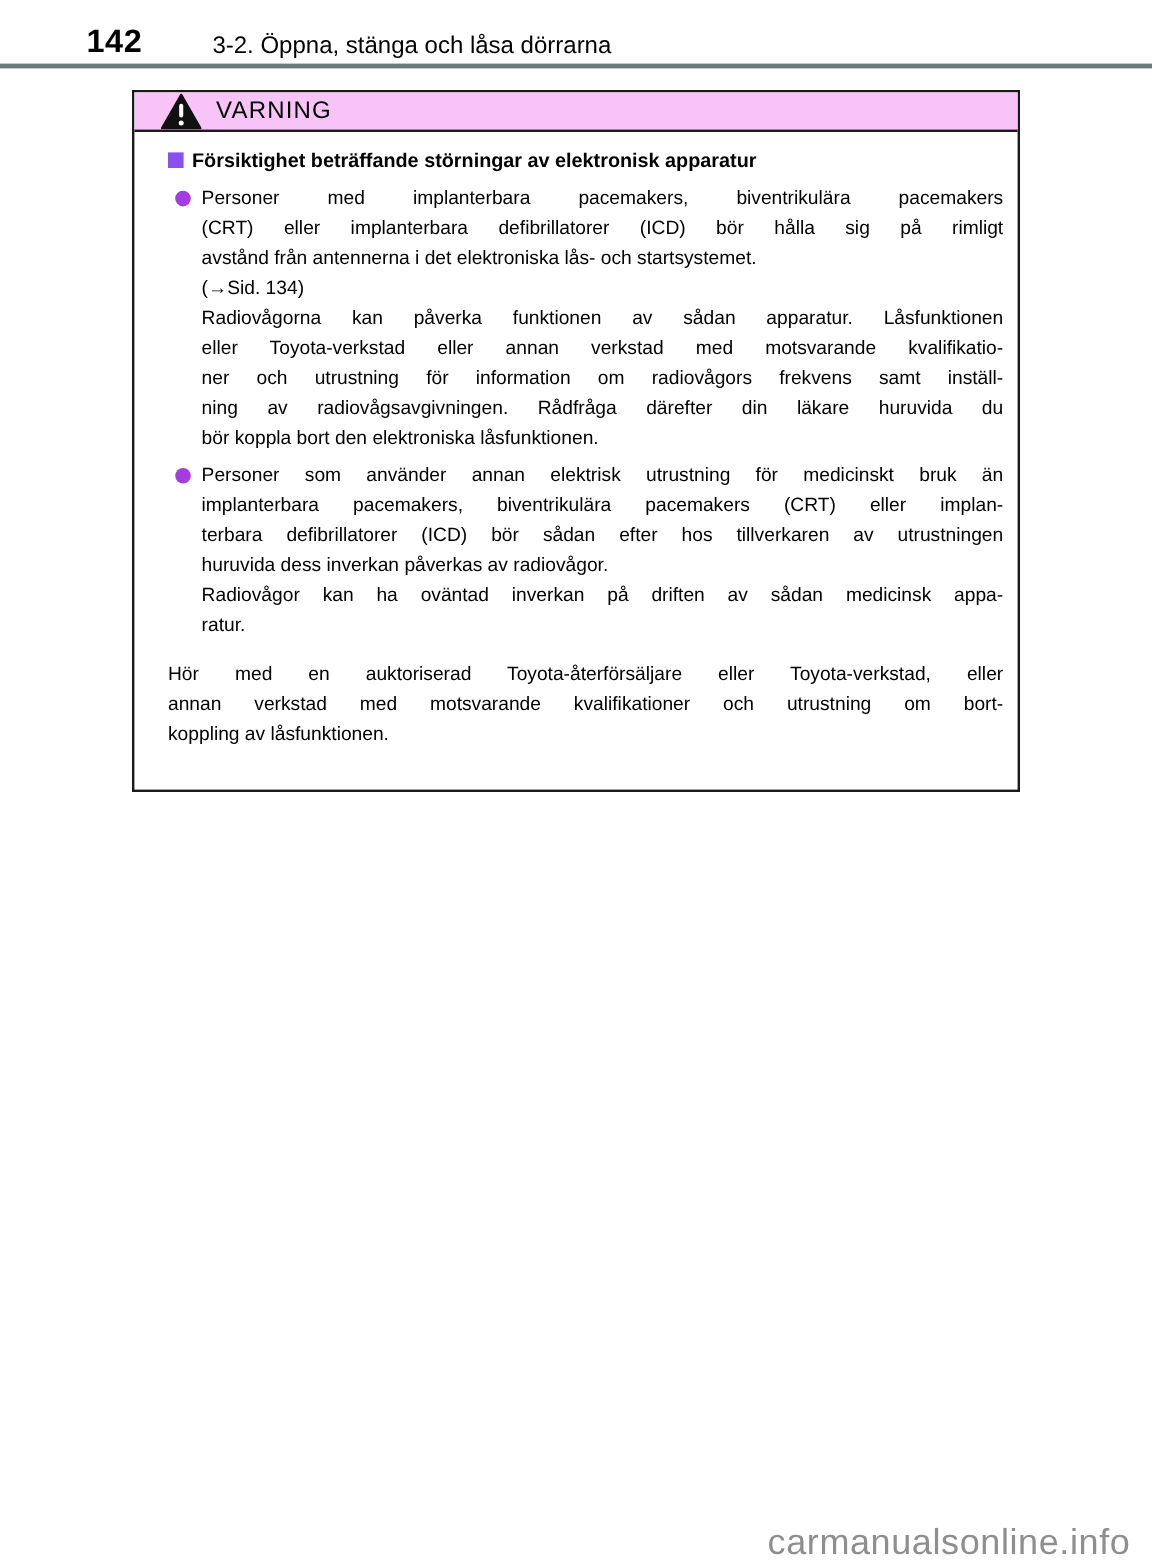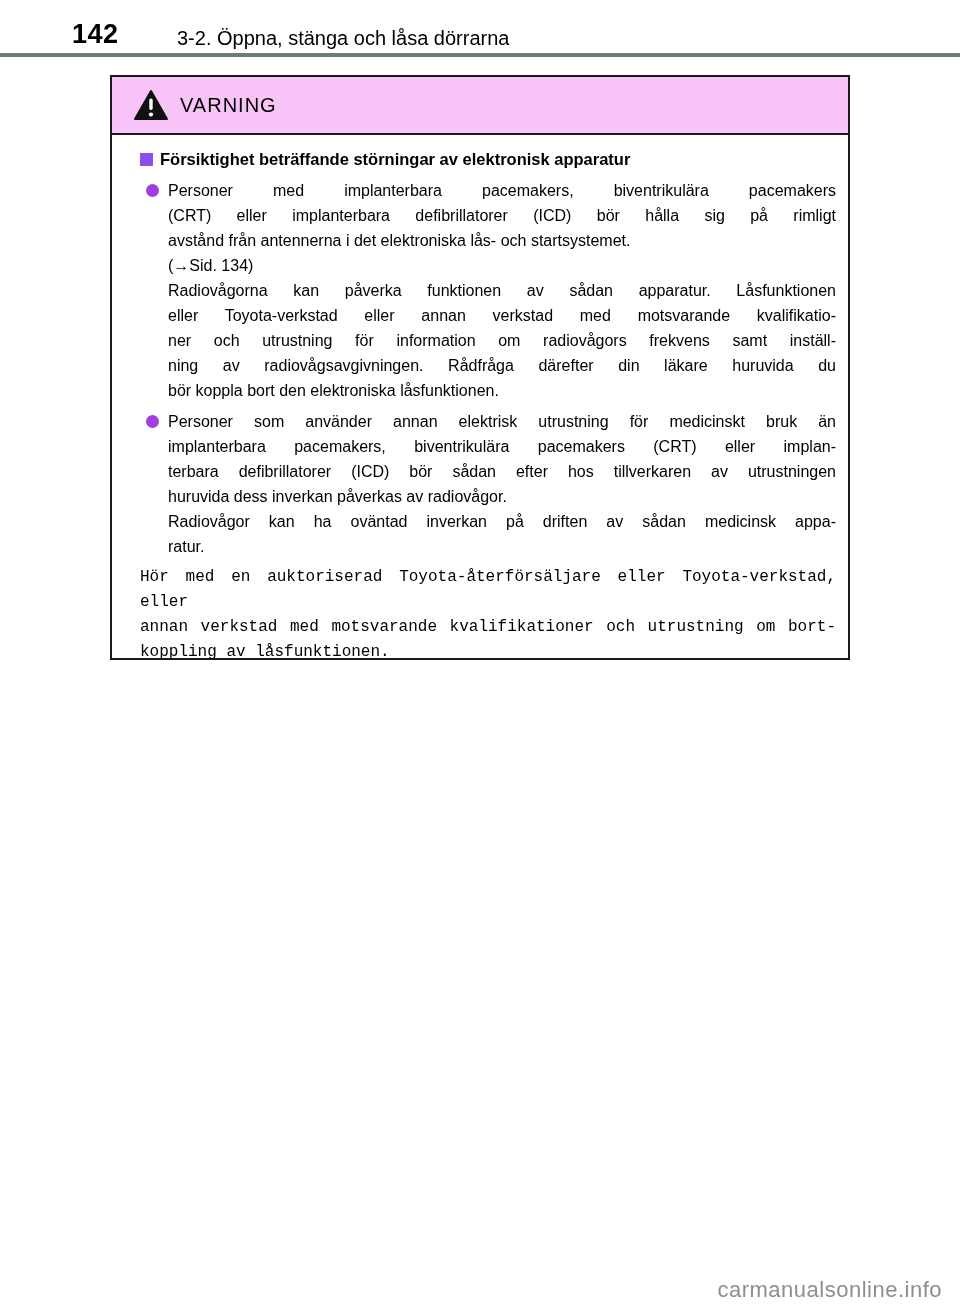--- a/index.html
+++ b/index.html
@@ -19,21 +19,21 @@
   }
   .rule{
     position:absolute;left:0;top:53px;width:960px;height:4px;
     background:var(--rule);
   }
   .warning-box{
     position:absolute;left:110px;top:75px;width:740px;height:585px;
     border:2px solid var(--border);box-sizing:border-box;background:#fff;
   }
   .warning-header{
-    height:58px;background:var(--pink);
+    height:33px;background:var(--pink);
     border-bottom:2px solid var(--border);
     display:flex;align-items:center;padding-left:22px;box-sizing:border-box;
   }
   .tri{display:flex;align-items:center;}
   .warning-title{font-size:20px;letter-spacing:1px;margin-left:12px;}
   .warning-body{
     padding:12px 12px 0 28px;font-size:16px;line-height:25px;
   }
   .w-heading{font-weight:bold;font-size:16.5px;margin-bottom:6px;}
   .sq{
@@ -43,24 +43,24 @@
   .w-item{position:relative;padding-left:22px;margin:6px 0 0 6px;}
   .dot{
     position:absolute;left:0;top:6px;width:13px;height:13px;
     border-radius:50%;background:var(--dot);
   }
   .wline{
     text-align:justify;text-align-last:justify;text-justify:inter-word;
     white-space:normal;
   }
   .wline.end{text-align:left;text-align-last:auto;}
-  .w-footer{margin-top:6px;font-family:Liberation Mono, monospace;}
+  .w-footer{margin-top:16px;}
   .watermark{
     position:absolute;right:18px;bottom:4px;
-    font-size:22px;color:var(--wm);letter-spacing:.5px;
+    font-size:30px;color:var(--wm);letter-spacing:.5px;
   }
 </style>
 </head>
 <body style="--pink: #f8c4f8; --sq: #8950ee; --dot: #a33de2; --border: #1a1a1a; --rule: #6b7a7a; --wm: #8e8e8e;">
 
 <div class="page-num">142</div>
 <div class="section-title">3-2. Öppna, stänga och låsa dörrarna</div>
 <div class="rule"></div>
 
 <section class="warning-box">

